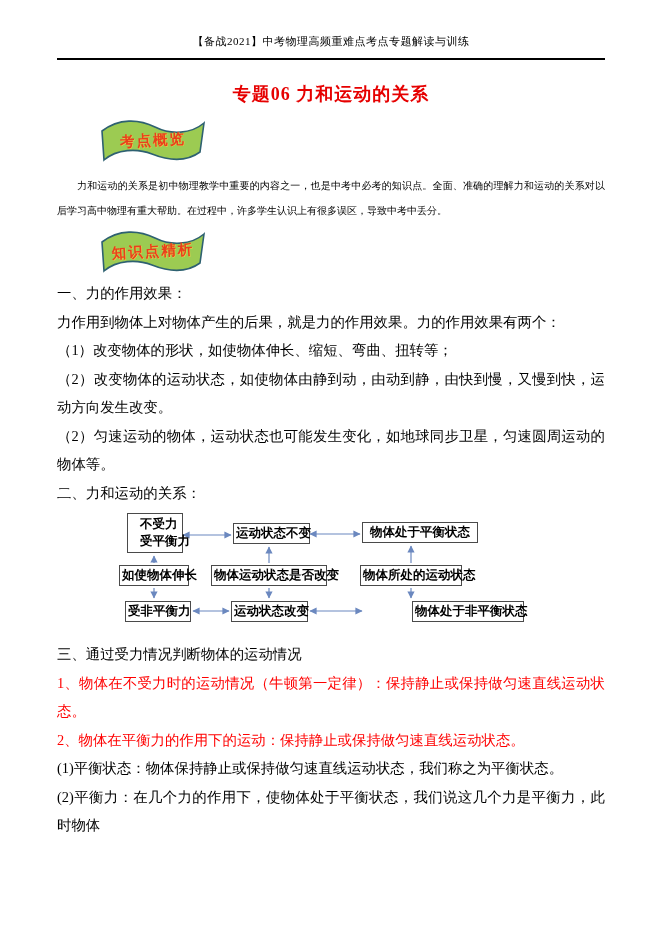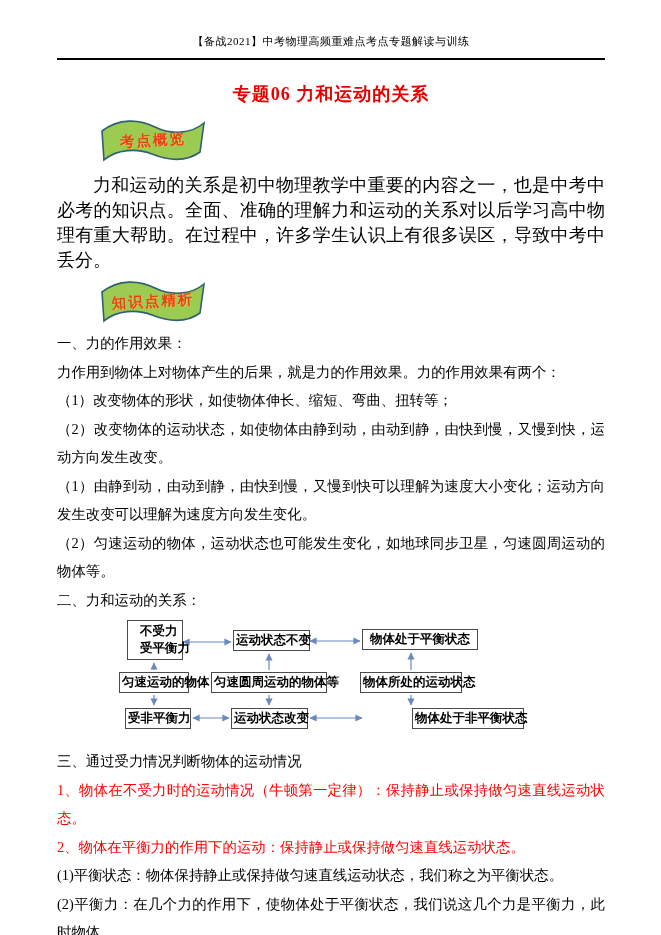--- a/index.html
+++ b/index.html
@@ -24,21 +24,21 @@
   .banner.first  { margin-top:10px; }
   .banner.second { margin-top:4px; }
   .banner svg { position:absolute; left:0; top:0; }
   .banner .banner-label {
     position:absolute; left:0; top:0; width:100%; height:100%;
     display:flex; align-items:center; justify-content:center;
     color:#e8401c; font-weight:bold; font-size:14.5px; letter-spacing:2px;
     transform:rotate(-3deg); text-shadow:0.5px 0.5px 0 #f5d24a;
   }
 
-  .intro { margin-top:9px; font-size:18px; line-height:25px; text-align:justify; text-indent:2em; }
+  .intro { margin-top:9px; font-size:10px; line-height:25px; text-align:justify; text-indent:2em; }
 
   .ln { margin:0; font-size:14.4px; line-height:28.5px; text-align:justify; }
   .bold { font-weight:normal; }
   .red  { color:#ff0000; }
   .sec1 { margin-top:4px; }
 
   
   .diagram { position:relative; width:440px; height:124px; margin:3px 0 0 50px; }
   .dbox {
     position:absolute; box-sizing:border-box; border:1px solid #4a4a4a; background:#fff;
@@ -71,21 +71,20 @@
       <svg width="112" height="48" viewBox="0 0 112 48">
         <path d="M5,15 C22,2 42,3 58,11 C74,19 94,18 107,7 L103,36 C88,47 70,44 55,38 C40,32 20,33 7,44 Z" fill="#9ccb52" stroke="#2e6171" stroke-width="1.6"></path>
       </svg>
       <span class="banner-label">知识点精析</span>
     </div>
 
     <p class="ln bold sec1">一、力的作用效果：</p>
     <p class="ln">力作用到物体上对物体产生的后果，就是力的作用效果。力的作用效果有两个：</p>
     <p class="ln">（1）改变物体的形状，如使物体伸长、缩短、弯曲、扭转等；</p>
     <p class="ln">（2）改变物体的运动状态，如使物体由静到动，由动到静，由快到慢，又慢到快，运动方向发生改变。</p>
-    <p class="ln">（1）由静到动，由动到静，由快到慢，又慢到快可以理解为速度大小变化；运动方向发生改变可以理解为速度方向发生变化。</p>
     <p class="ln">（2）匀速运动的物体，运动状态也可能发生变化，如地球同步卫星，匀速圆周运动的物体等。</p>
 
     <p class="ln bold">二、力和运动的关系：</p>
 
     <div class="diagram">
       <svg class="arrows" width="440" height="124" viewBox="0 0 440 124">
         <defs>
           <marker id="ah" markerWidth="8" markerHeight="8" refX="5.5" refY="3" orient="auto-start-reverse">
             <path d="M0,0 L6,3 L0,6 Z" fill="#6b88bf"></path>
           </marker>
@@ -102,22 +101,22 @@
           <line x1="162" y1="78" x2="162" y2="88" marker-end="url(#ah)"></line>
           <line x1="304" y1="78" x2="304" y2="88" marker-end="url(#ah)"></line>
         </g>
       </svg>
       <div class="dbox two" style="left:20px; top:3px; width:56px;">
         <div>不受力</div>
         <div>受平衡力</div>
       </div>
       <div class="dbox" style="left:126px; top:13px; width:77px;">运动状态不变</div>
       <div class="dbox" style="left:255px; top:12px; width:116px;">物体处于平衡状态</div>
-      <div class="dbox" style="left:12px;  top:55px; width:70px;">匀速运动的物体</div>
-      <div class="dbox" style="left:104px; top:55px; width:116px;">匀速圆周运动的物体等</div>
+      <div class="dbox" style="left:12px;  top:55px; width:70px;">如使物体伸长</div>
+      <div class="dbox" style="left:104px; top:55px; width:116px;">物体运动状态是否改变</div>
       <div class="dbox" style="left:253px; top:55px; width:102px;">物体所处的运动状态</div>
       <div class="dbox" style="left:18px;  top:91px; width:66px;">受非平衡力</div>
       <div class="dbox" style="left:124px; top:91px; width:77px;">运动状态改变</div>
       <div class="dbox" style="left:257px; top:91px; width:112px;margin-left:48px;">物体处于非平衡状态</div>
     </div>
 
     <p class="ln bold" style="margin-top:6px;">三、通过受力情况判断物体的运动情况</p>
     <p class="ln red">1、物体在不受力时的运动情况（牛顿第一定律）：保持静止或保持做匀速直线运动状态。</p>
     <p class="ln red">2、物体在平衡力的作用下的运动：保持静止或保持做匀速直线运动状态。</p>
     <p class="ln">(1)平衡状态：物体保持静止或保持做匀速直线运动状态，我们称之为平衡状态。</p>

